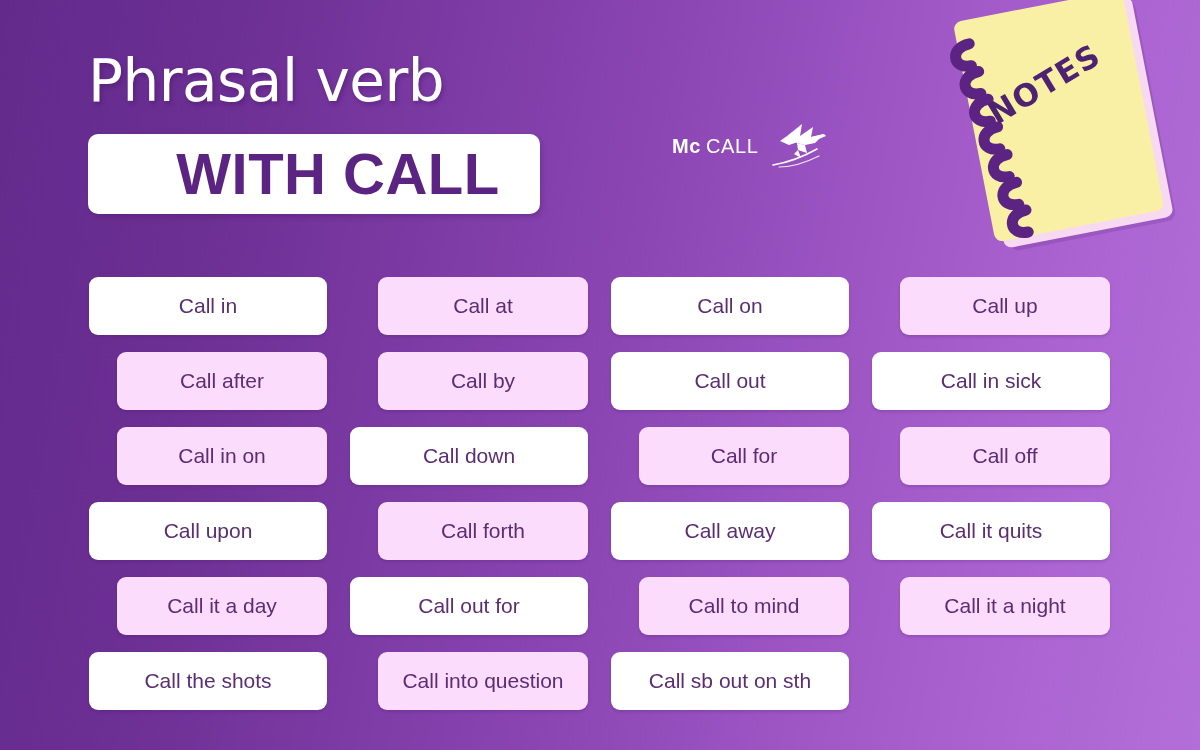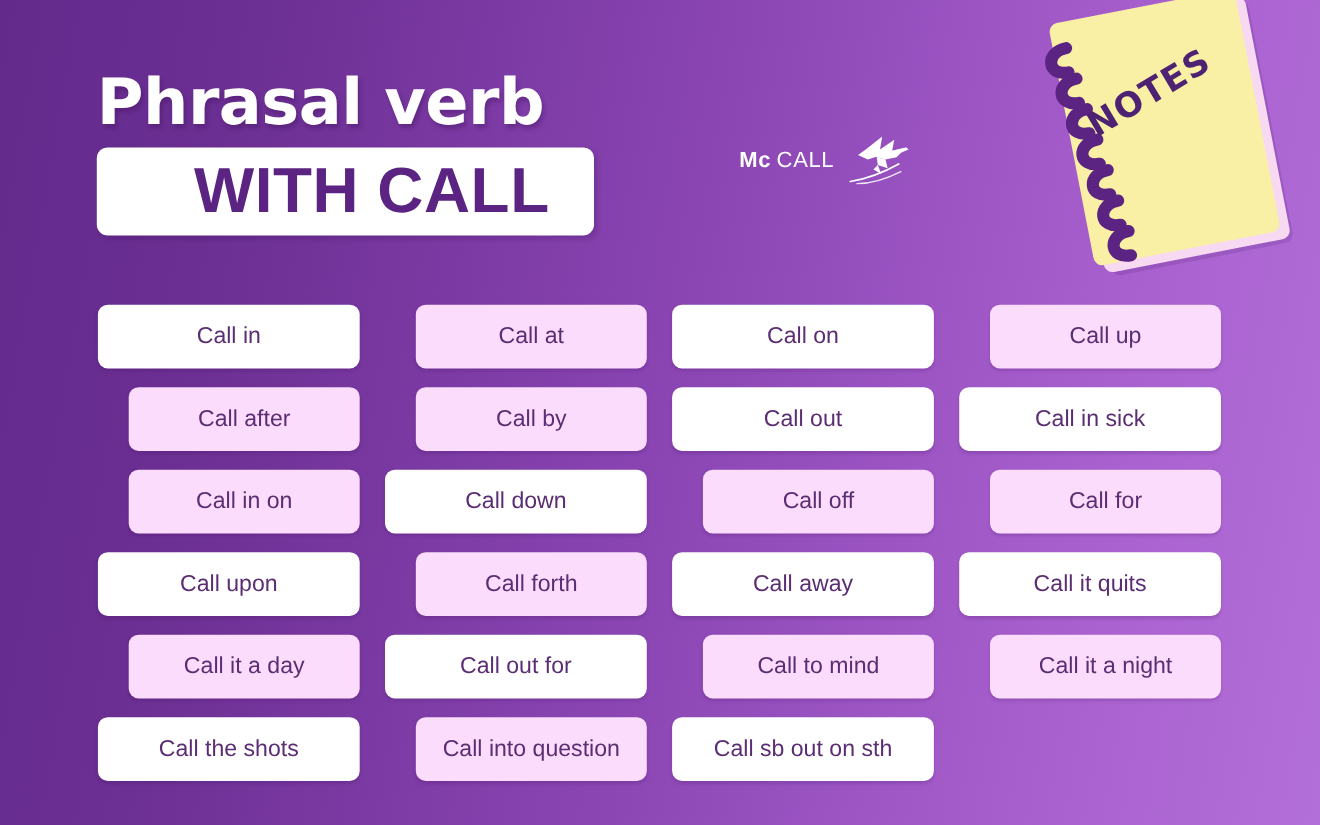--- a/index.html
+++ b/index.html
@@ -8,26 +8,25 @@
     font-family: "Liberation Sans", sans-serif;
     background: linear-gradient(100deg, #632a8c 0%, #6c2f93 18%, #8a45b3 50%, #a75ecd 78%, #b36fd9 100%);
     position: relative;
   }
 
   
   #header { position:absolute; left:0; top:0; width:1200px; height:270px; }
 
   #title-line1 {
     position:absolute; left:88px; top:52px;
-    font-size:58px; font-weight:bold; color:#ffffff;
+    font-size:58px; font-weight:normal; color:#ffffff;
     letter-spacing:-0.5px;
     font-family:"DejaVu Sans", sans-serif;
     text-shadow: 2px 3px 4px rgba(60,15,90,0.35);
     line-height:1;
-    margin-top:12px;
   }
   #title-box {
     position:absolute; left:88px; top:134px;
     width:452px; height:80px;
     background:#ffffff; border-radius:10px;
     display:flex; align-items:center; justify-content:center;
     box-shadow: 2px 3px 5px rgba(60,15,90,0.25);
     padding-left: 48px;
   }
   #title-line2 {
@@ -122,22 +121,22 @@
     <div class="card white">Call in</div>
     <div class="card pink">Call at</div>
     <div class="card white">Call on</div>
     <div class="card pink">Call up</div>
     <div class="card pink">Call after</div>
     <div class="card pink">Call by</div>
     <div class="card white">Call out</div>
     <div class="card white">Call in sick</div>
     <div class="card pink">Call in on</div>
     <div class="card white">Call down</div>
+    <div class="card pink">Call for</div>
     <div class="card pink">Call off</div>
-    <div class="card pink">Call for</div>
     <div class="card white">Call upon</div>
     <div class="card pink">Call forth</div>
     <div class="card white">Call away</div>
     <div class="card white">Call it quits</div>
     <div class="card pink">Call it a day</div>
     <div class="card white">Call out for</div>
     <div class="card pink">Call to mind</div>
     <div class="card pink">Call it a night</div>
     <div class="card white">Call the shots</div>
     <div class="card pink">Call into question</div>

